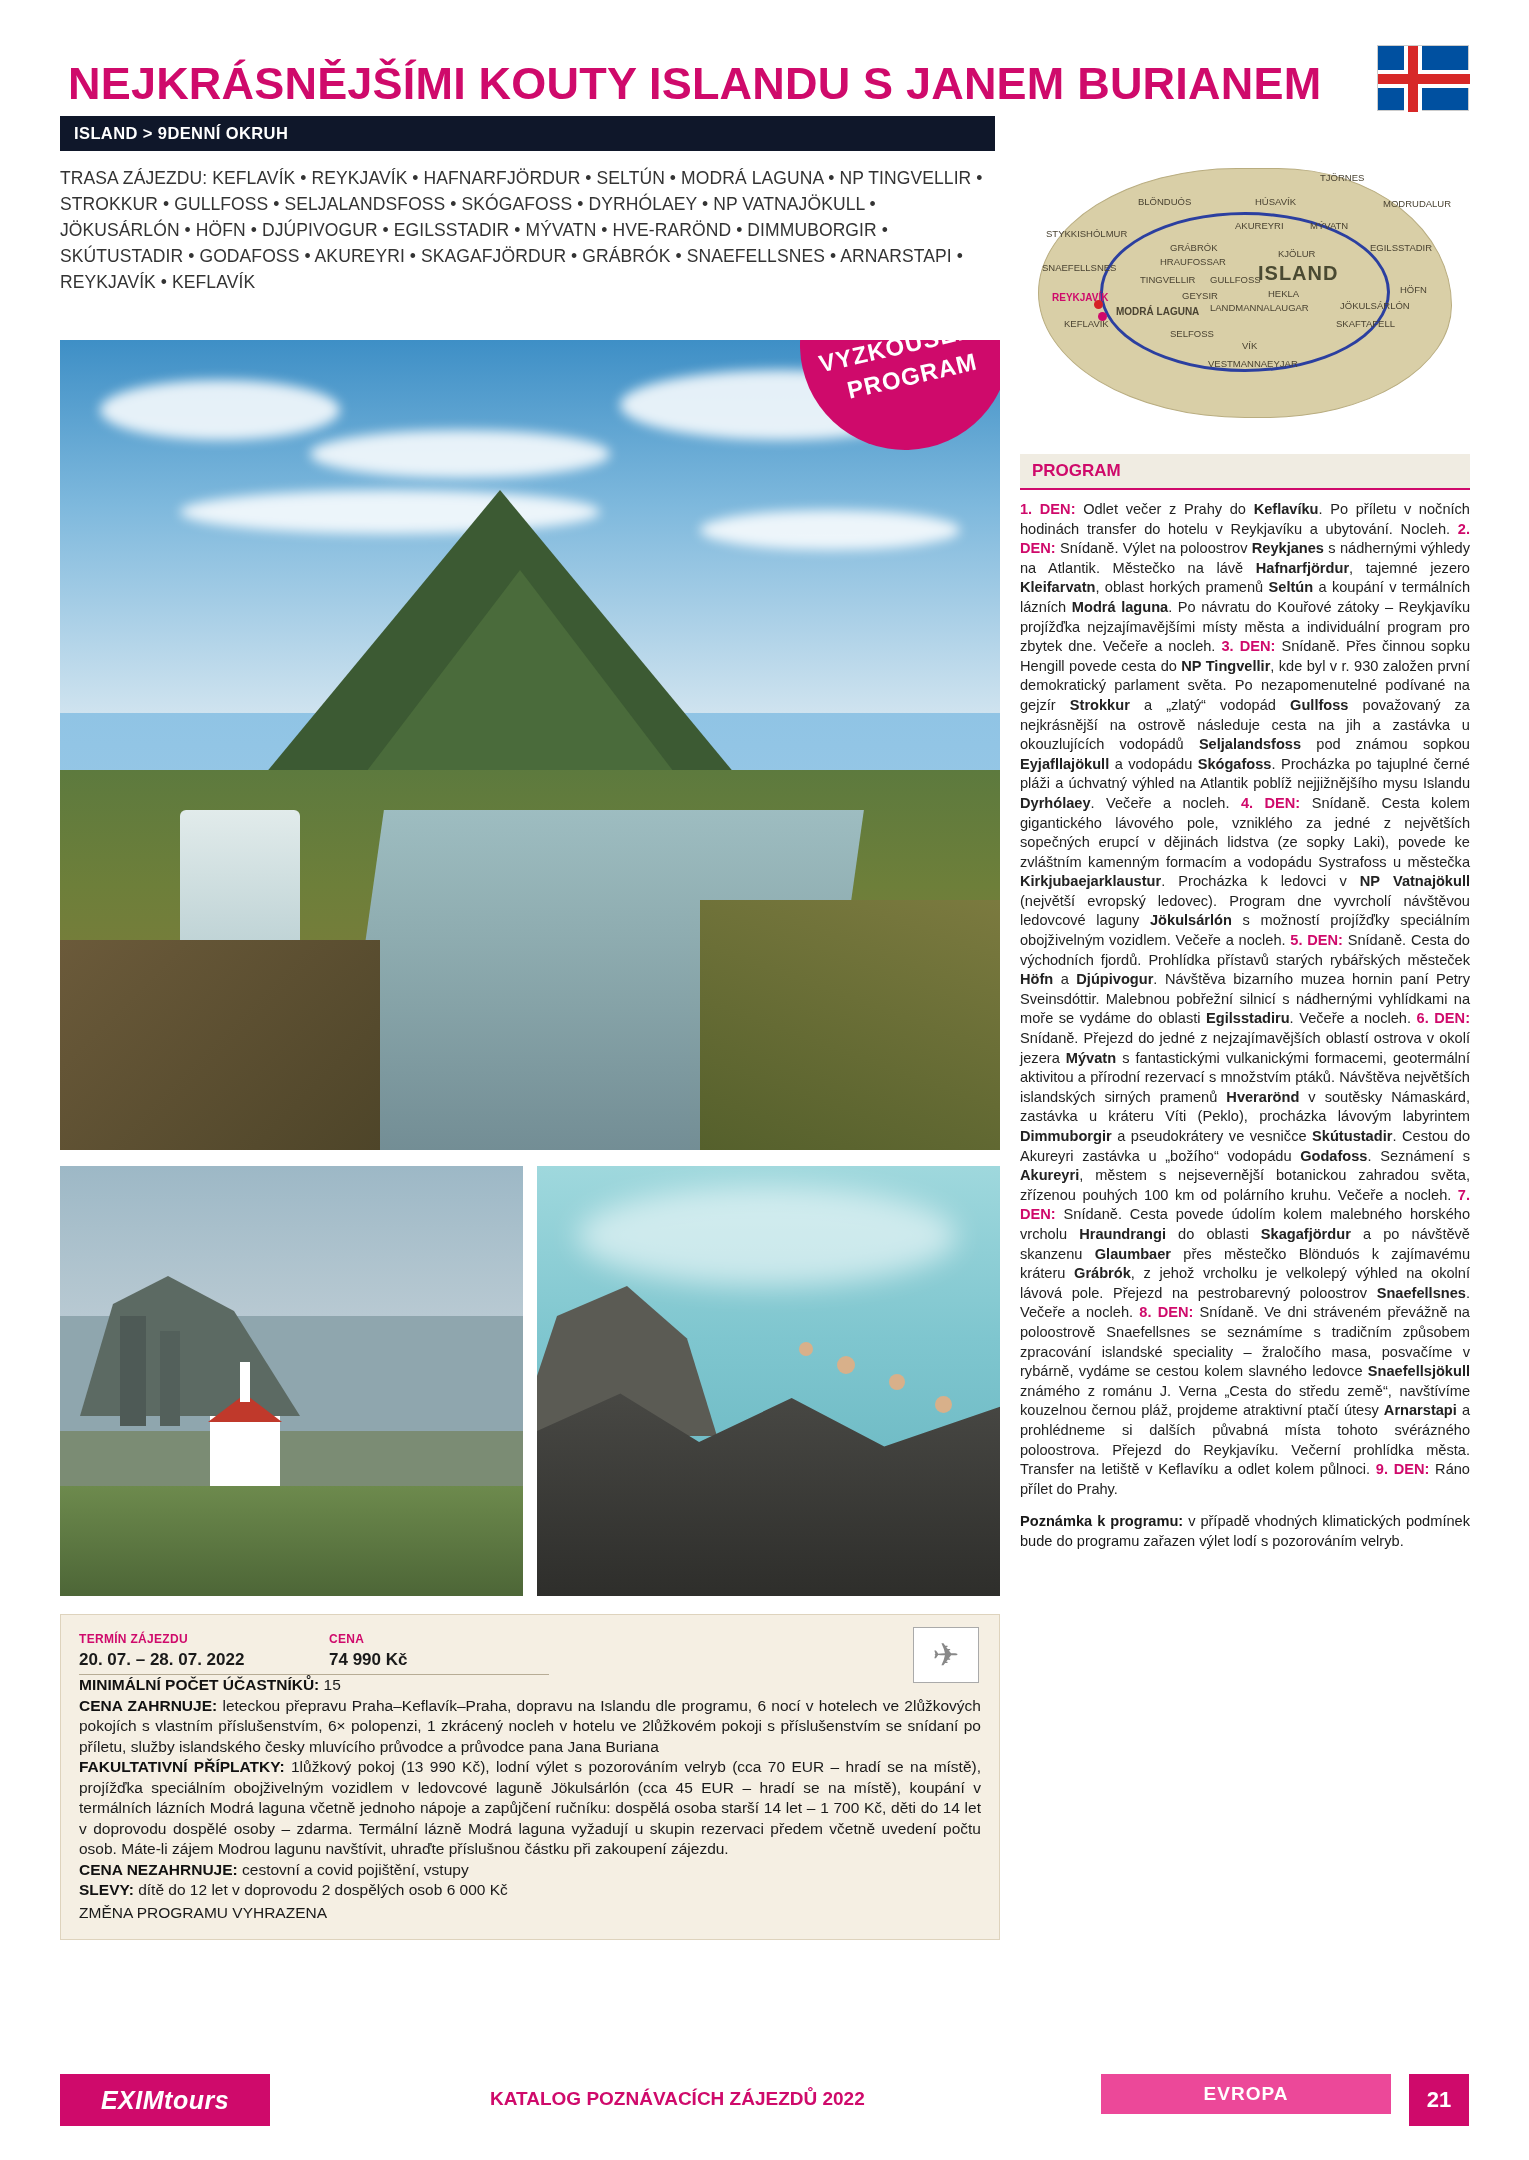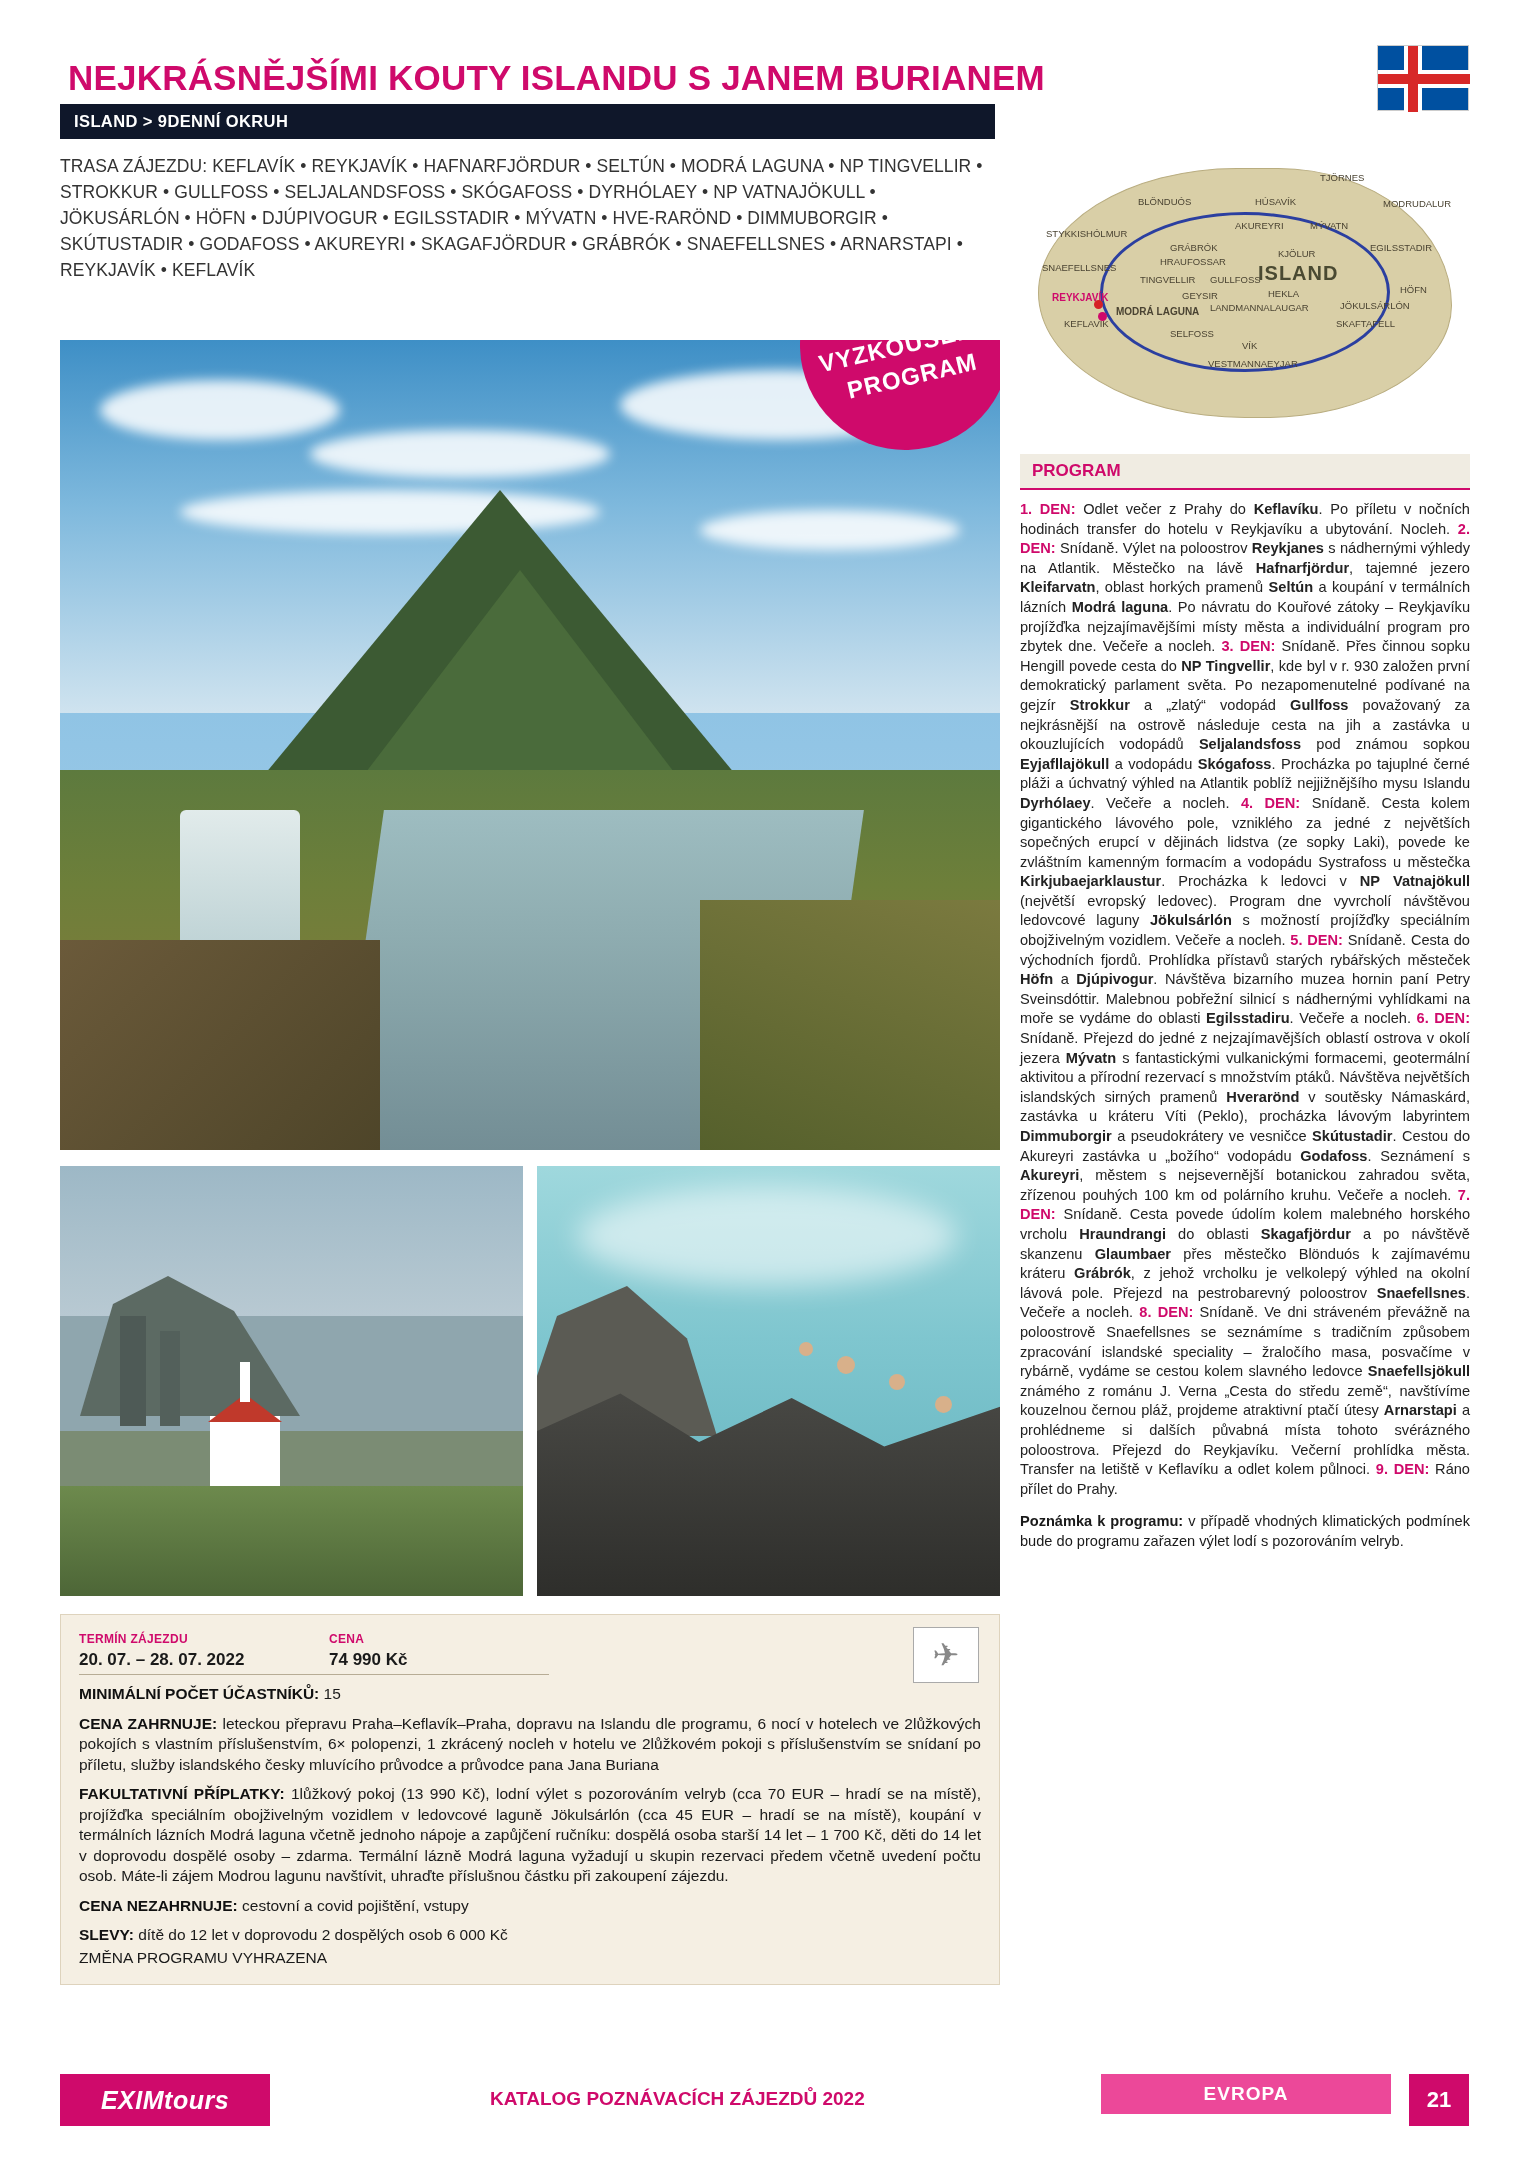--- a/index.html
+++ b/index.html
@@ -9,21 +9,21 @@
     background:#ffffff;
     font-family:"Liberation Sans", sans-serif;
     color:#1a1a1a;
     position:relative;
     overflow:hidden;
   }
   .page { position:absolute; inset:0; padding:40px 60px 0 60px; }
 
   
   .title {
-    font-size:35px;
+    font-size:45px;
     font-weight:bold;
     color:#cf0a6b;
     letter-spacing:0.2px;
     margin:18px 0 6px 8px;
   }
   .flag {
     position:absolute; right:60px; top:45px;
     width:92px; height:66px; background:#0050a0;
     border:1px solid #ccc;
   }
@@ -147,21 +147,21 @@
   .term-head { display:flex; color:#cf0a6b; font-weight:bold; font-size:12px; letter-spacing:.3px; }
   .term-head .c1 { width:250px; }
   .term-row { display:flex; font-weight:bold; font-size:17px; border-bottom:1px solid #b7ac95; padding-bottom:4px; width:470px; }
   .term-row .c1 { width:250px; }
   .plane {
     position:absolute; right:20px; top:12px;
     width:66px; height:56px; border:1px solid #aaa; background:#fff;
     display:flex; align-items:center; justify-content:center;
     color:#888; font-size:32px;
   }
-  .pb-p { margin-top:9px; text-align:justify; }
+  .pb-p { text-align:justify; }
   .lbl { color:#111; font-weight:bold; }
 
   
   .right { position:absolute; left:1020px; top:150px; width:450px; }
   .map {
     width:450px; height:290px;
     background:#ffffff;
     position:relative;
     overflow:hidden;
   }

